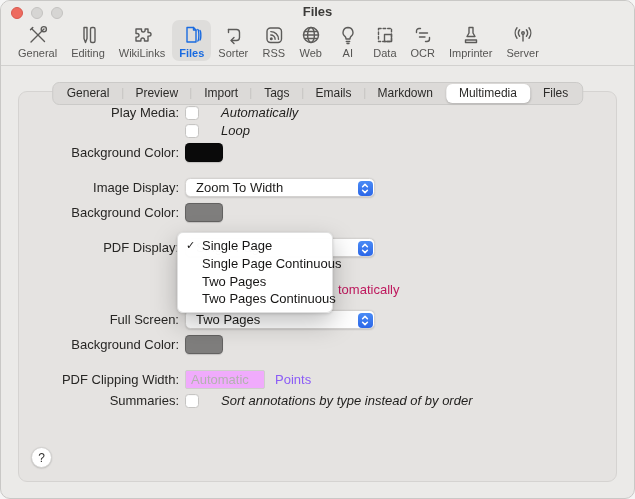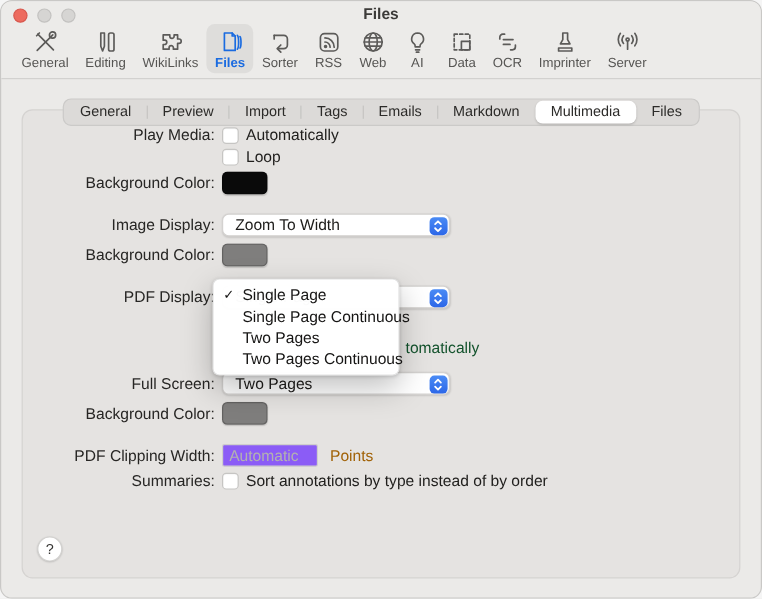--- a/index.html
+++ b/index.html
@@ -30,34 +30,34 @@
   .seg { font-size:12px; color:#2c2b29; padding:2px 13px 3px; white-space:nowrap; border-radius:6px; position:relative; }
   .seg:not(:first-child)::before { content:""; position:absolute; left:-0.5px; top:4px; bottom:4px; width:1px; background:#c5c4c2; }
   .seg.selected { background:#ffffff; box-shadow:0 1px 2px rgba(0,0,0,0.18); }
   .seg.selected::before, .seg.selected + .seg::before { display:none; }
   
   .form { position:absolute; inset:0; font-size:13px; color:#1f1e1c;border-radius:29px; }
   .row { position:absolute; left:0; right:0; }
   .flabel { position:absolute; left:0; width:178px; text-align:right; color:#272624; }
   .fctrl { position:absolute; left:184px; display:flex; align-items:center; }
   .checkbox { width:14px; height:14px; background:#ffffff; border:1px solid #c6c5c3; border-radius:3.5px; box-shadow:inset 0 0.5px 1px rgba(0,0,0,0.06); }
-  .cb-label { margin-left:6px; }
+  .cb-label { margin-left:22px;font-style:italic; }
   .colorwell { width:38px; height:19px; border-radius:4.5px; border:1px solid rgba(0,0,0,0.22); box-shadow:0 0.5px 1px rgba(0,0,0,0.15); }
   .popup { position:relative; width:190px; height:19px; background:#ffffff; border:1px solid #d4d2d0; border-radius:5.5px; box-shadow:0 0.5px 1.5px rgba(0,0,0,0.12); display:flex; align-items:center; padding-left:10px; }
   .popup .pval { font-size:13px; color:#1d1c1a; }
   .pcap { position:absolute; right:1.5px; top:1.5px; width:15px; height:15px; border-radius:4px; background:linear-gradient(#4a8bf5,#2c67e8); display:flex; align-items:center; justify-content:center; }
-  .textfield { width:80px; height:19px; background:#8b5cf6; border:1px solid #cfcecc; border-radius:2px; font-size:13px; padding:0 5px; color:#1f1e1c; font-family:"Liberation Sans",sans-serif; }
+  .textfield { width:80px; height:19px; background:#f0abfc; border:1px solid #cfcecc; border-radius:2px; font-size:13px; padding:0 5px; color:#1f1e1c; font-family:"Liberation Sans",sans-serif; }
   .textfield::placeholder { color:#b3b2b0; }
-  .suffix { margin-left:10px; color:#a16207; }
+  .suffix { margin-left:10px; color:#8b5cf6; }
   .help-btn { position:absolute; left:30px; top:446px; width:21px; height:21px; border-radius:50%; background:#ffffff; border:1px solid #d2d1cf; box-shadow:0 0.5px 1.5px rgba(0,0,0,0.18); display:flex; align-items:center; justify-content:center; font-size:12px; color:#333230; }
   
   .menu { position:absolute; left:176px; top:231px; width:156px; z-index:10; background:rgba(255,255,255,0.98); border-radius:6px; border:0.5px solid rgba(0,0,0,0.12); box-shadow:0 10px 26px rgba(0,0,0,0.25), 0 1px 3px rgba(0,0,0,0.15); padding:4px 0; }
   .menu-item { position:relative; height:17.7px; display:flex; align-items:center; padding-left:24px; font-size:13px; color:#161514; white-space:nowrap; }
   .menu-item .check { position:absolute; left:8px; font-size:11px; color:#161514; }
-  .obscured-text { position:absolute; left:337px; top:281px; font-size:13px; color:#14532d;text-align:center; }
+  .obscured-text { position:absolute; left:337px; top:281px; font-size:13px; color:#be185d;text-align:center; }
 </style>
 </head>
 <body>
 
 <div class="window">
 
   <div class="titlebar">
     <div class="traffic">
       <div class="tl red"></div>
       <div class="tl gray"></div>

